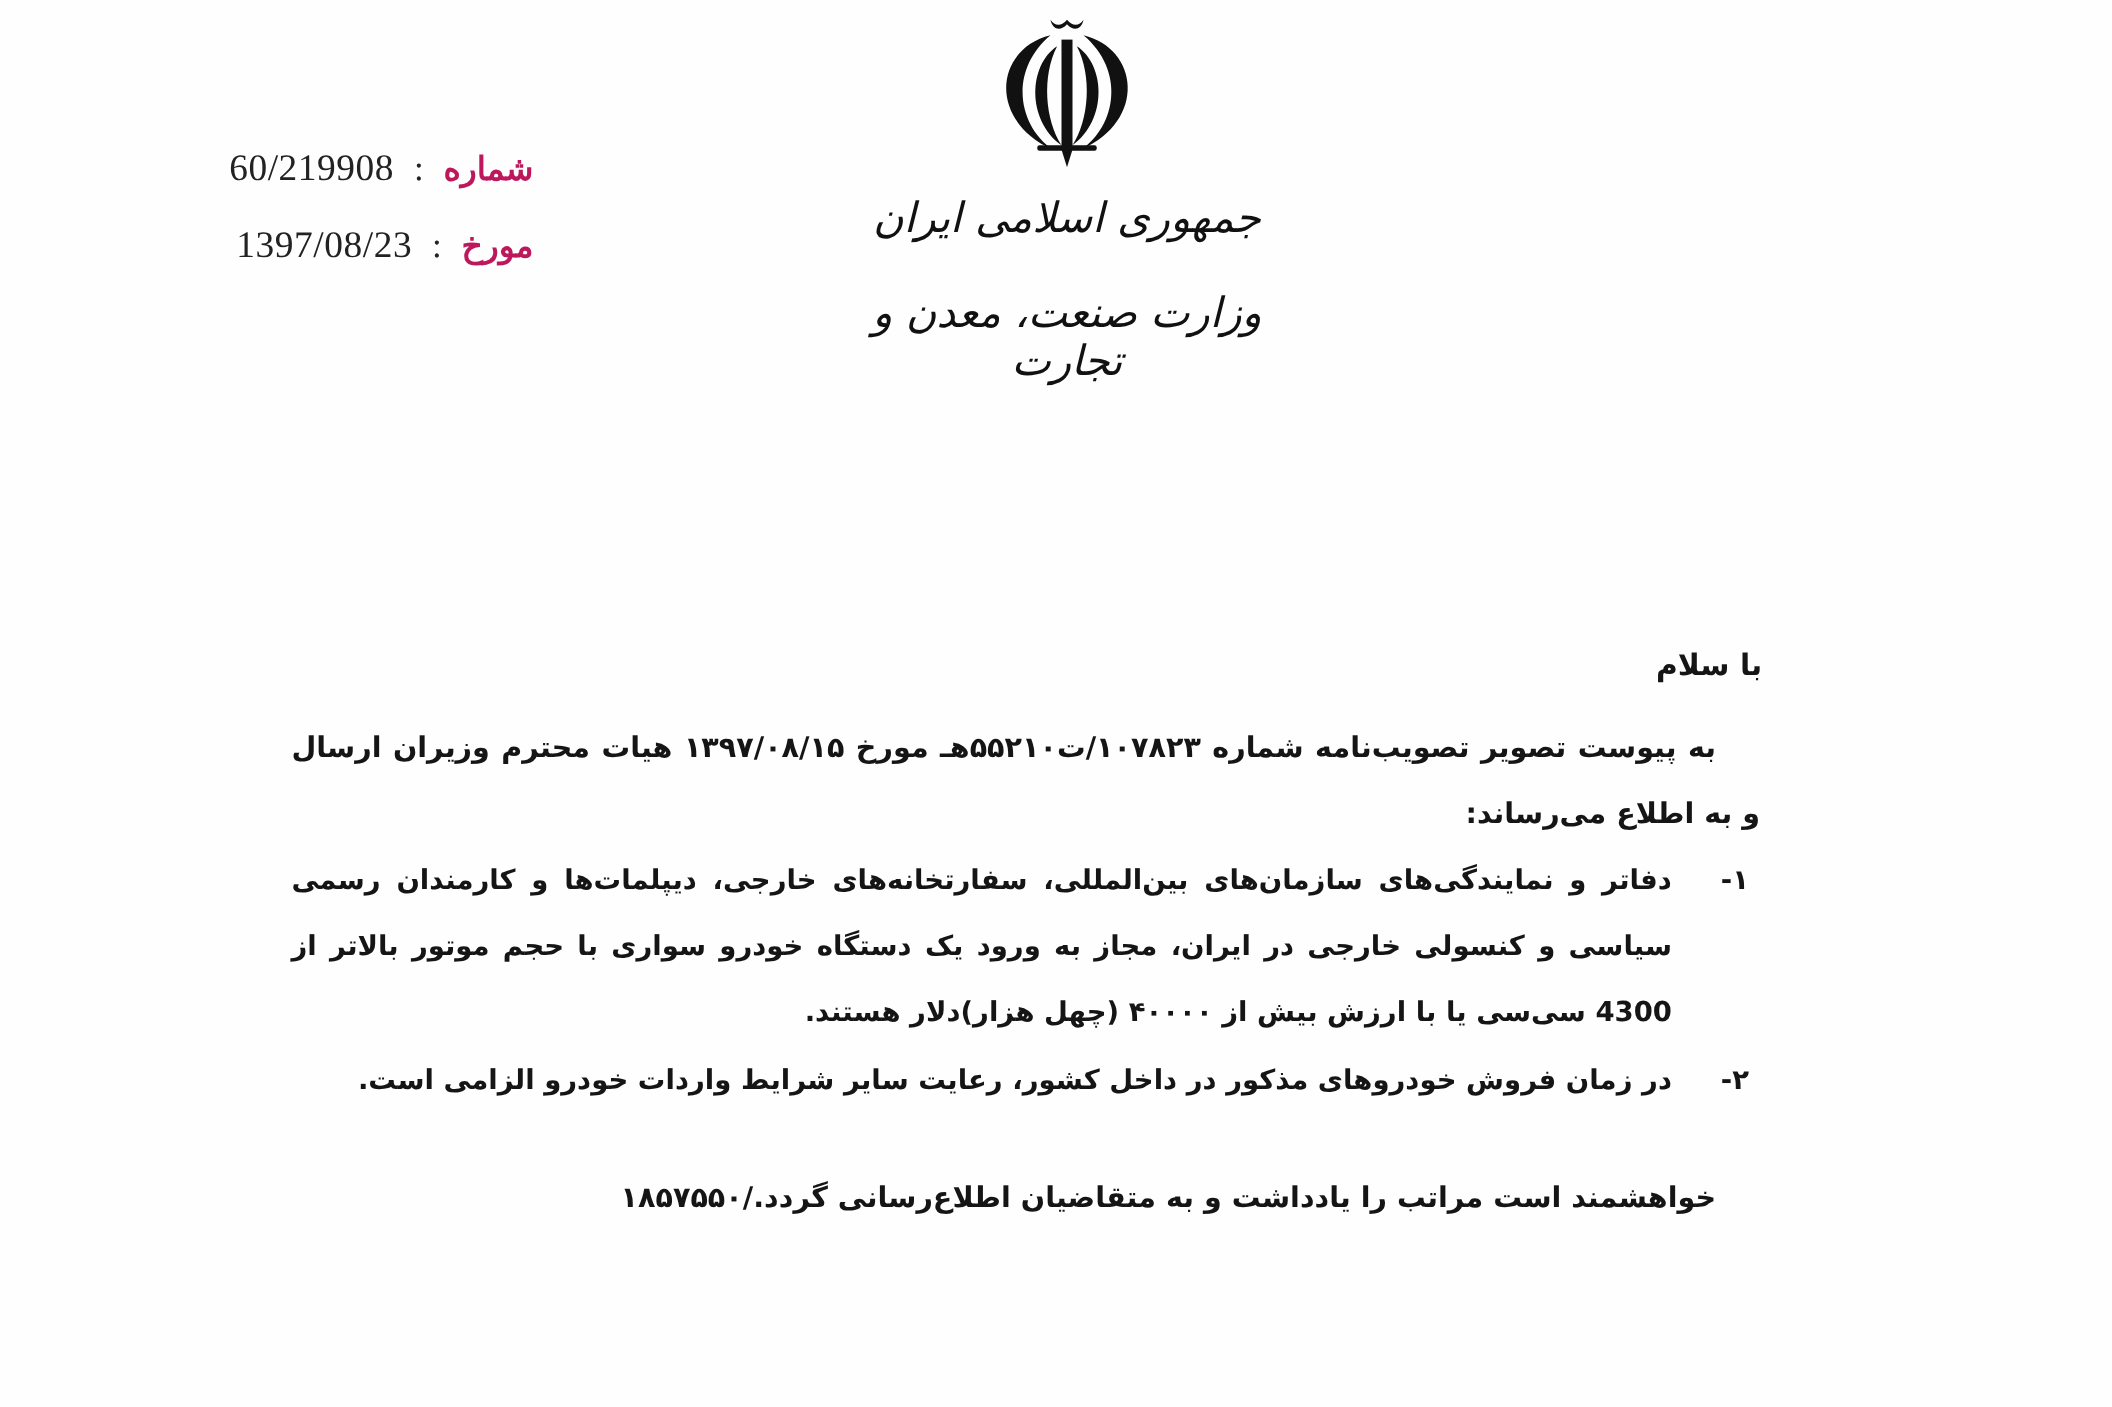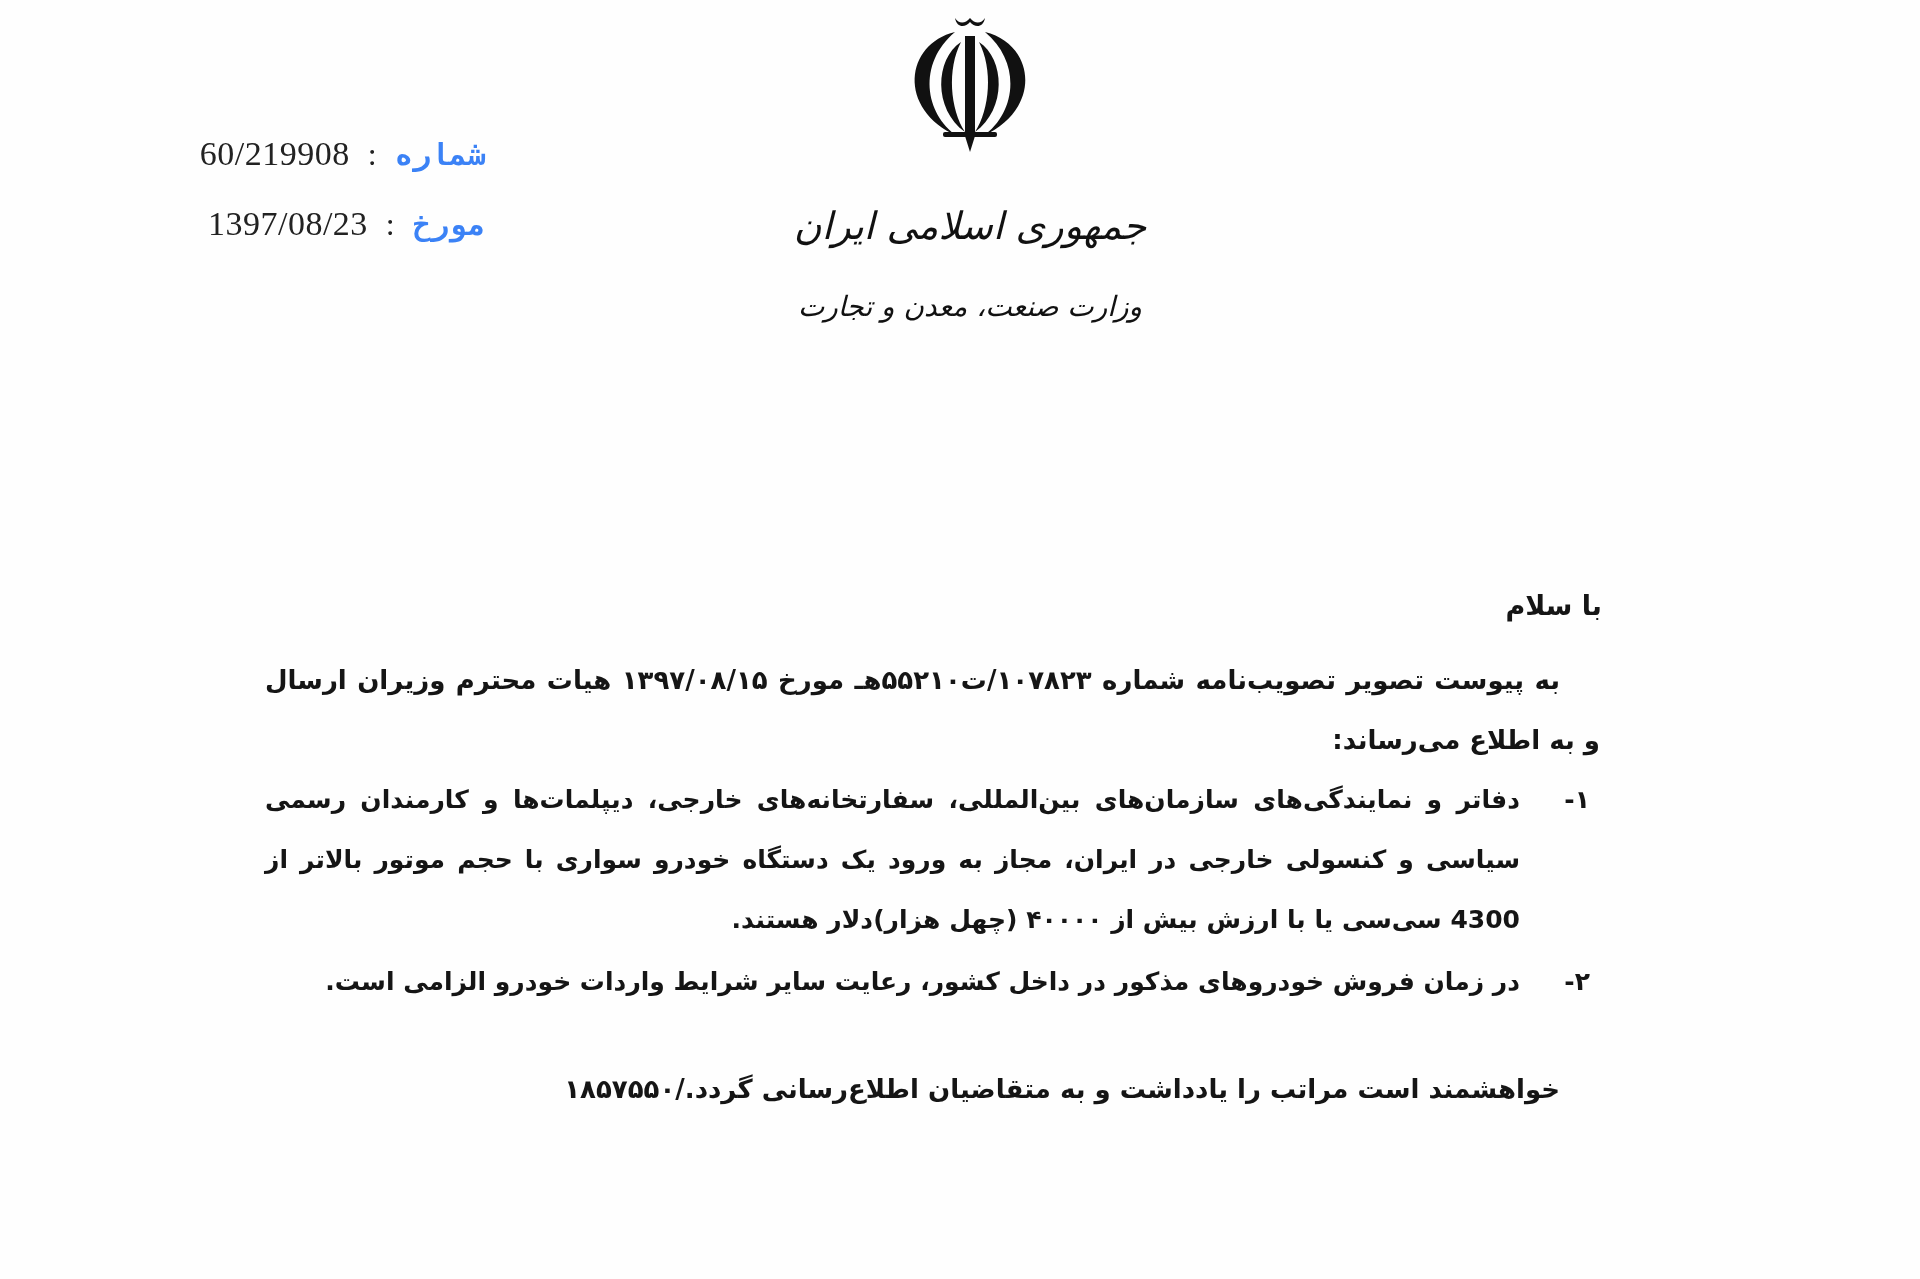--- a/index.html
+++ b/index.html
@@ -41,53 +41,52 @@
       color: #222;
       letter-spacing: 0.5px;
     }
     .ref-colon {
       font-family: "Liberation Serif", serif;
       font-size: 32px;
       margin: 0 18px 0 18px;
       color: #222;
     }
     .ref-label {
-      font-family: Liberation Mono, monospace;
+      font-family: Liberation Serif, serif;
       font-weight: bold;
       font-size: 30px;
       direction: rtl;
-      color: #3b82f6;
+      color: #be185d;
     }
 
     
     .emblem {
       position: absolute;
       left: 895px;
       top: 14px;
       width: 150px;
       height: 142px;
     }
     .letterhead {
       position: absolute;
       left: 760px;
       width: 420px;
       text-align: center;
       direction: rtl;
       font-family: "DejaVu Serif", serif;
       font-style: italic;
       color: #111;
-      margin-top: 28px;
     }
     .lh-country {
       top: 176px;
       font-size: 38px;
     }
     .lh-ministry {
       top: 262px;
-      font-size: 28px;
+      font-size: 38px;
     }
 
     
     .rtl {
       direction: rtl;
       text-align: right;
       position: absolute;
       font-family: "DejaVu Sans", sans-serif;
       font-weight: bold;
       color: #151515;

